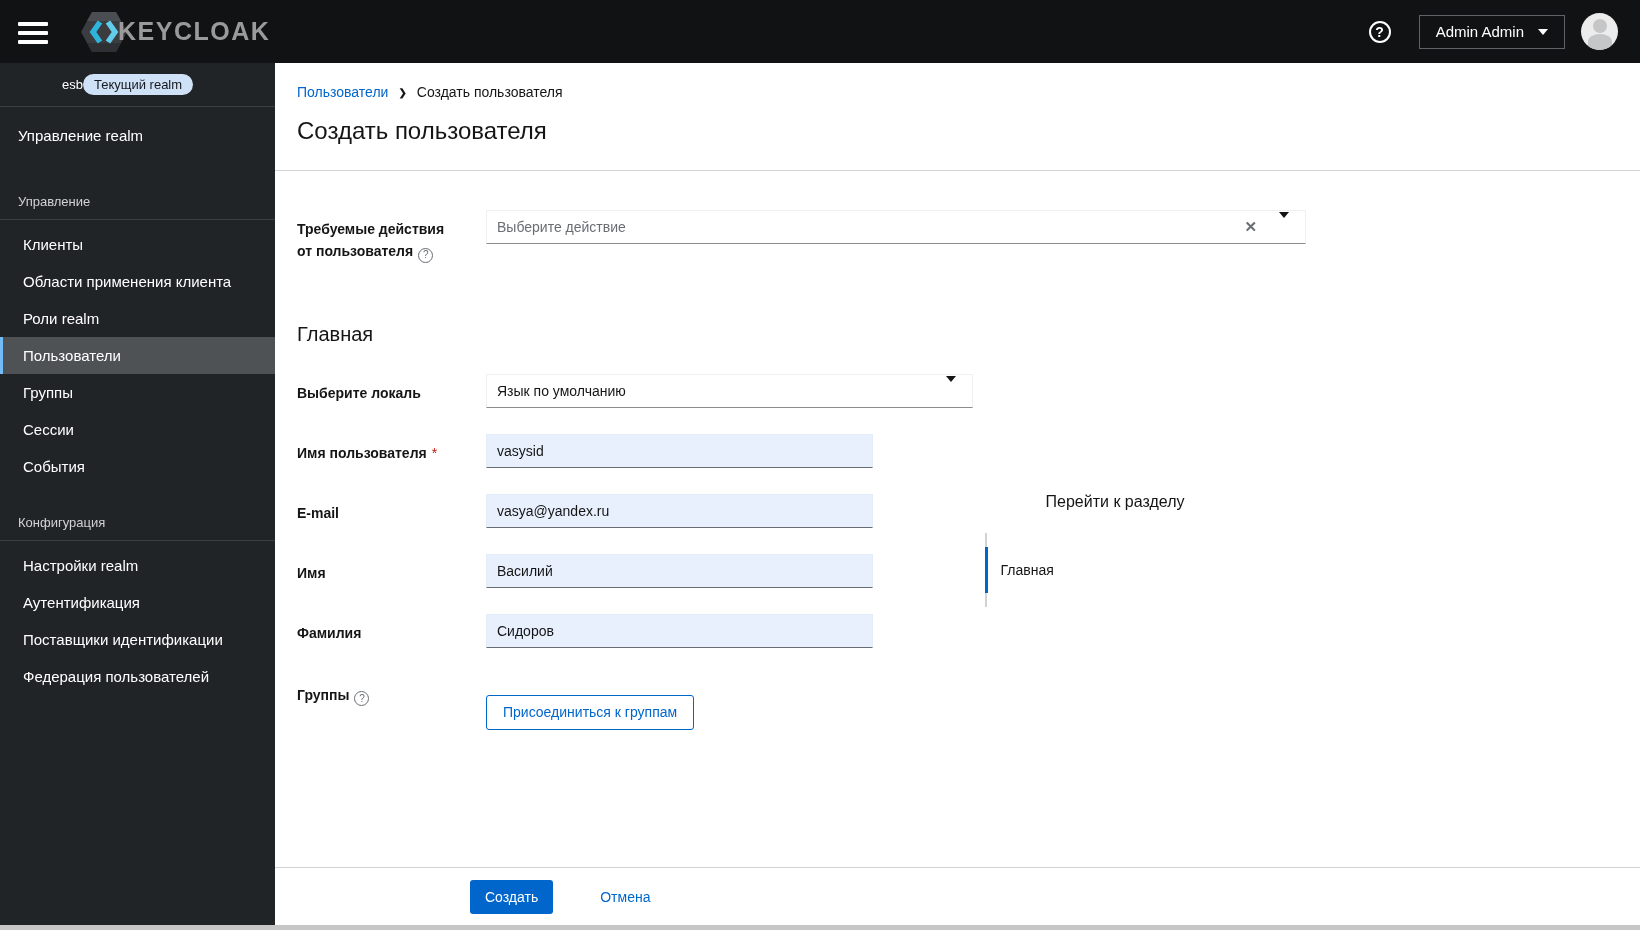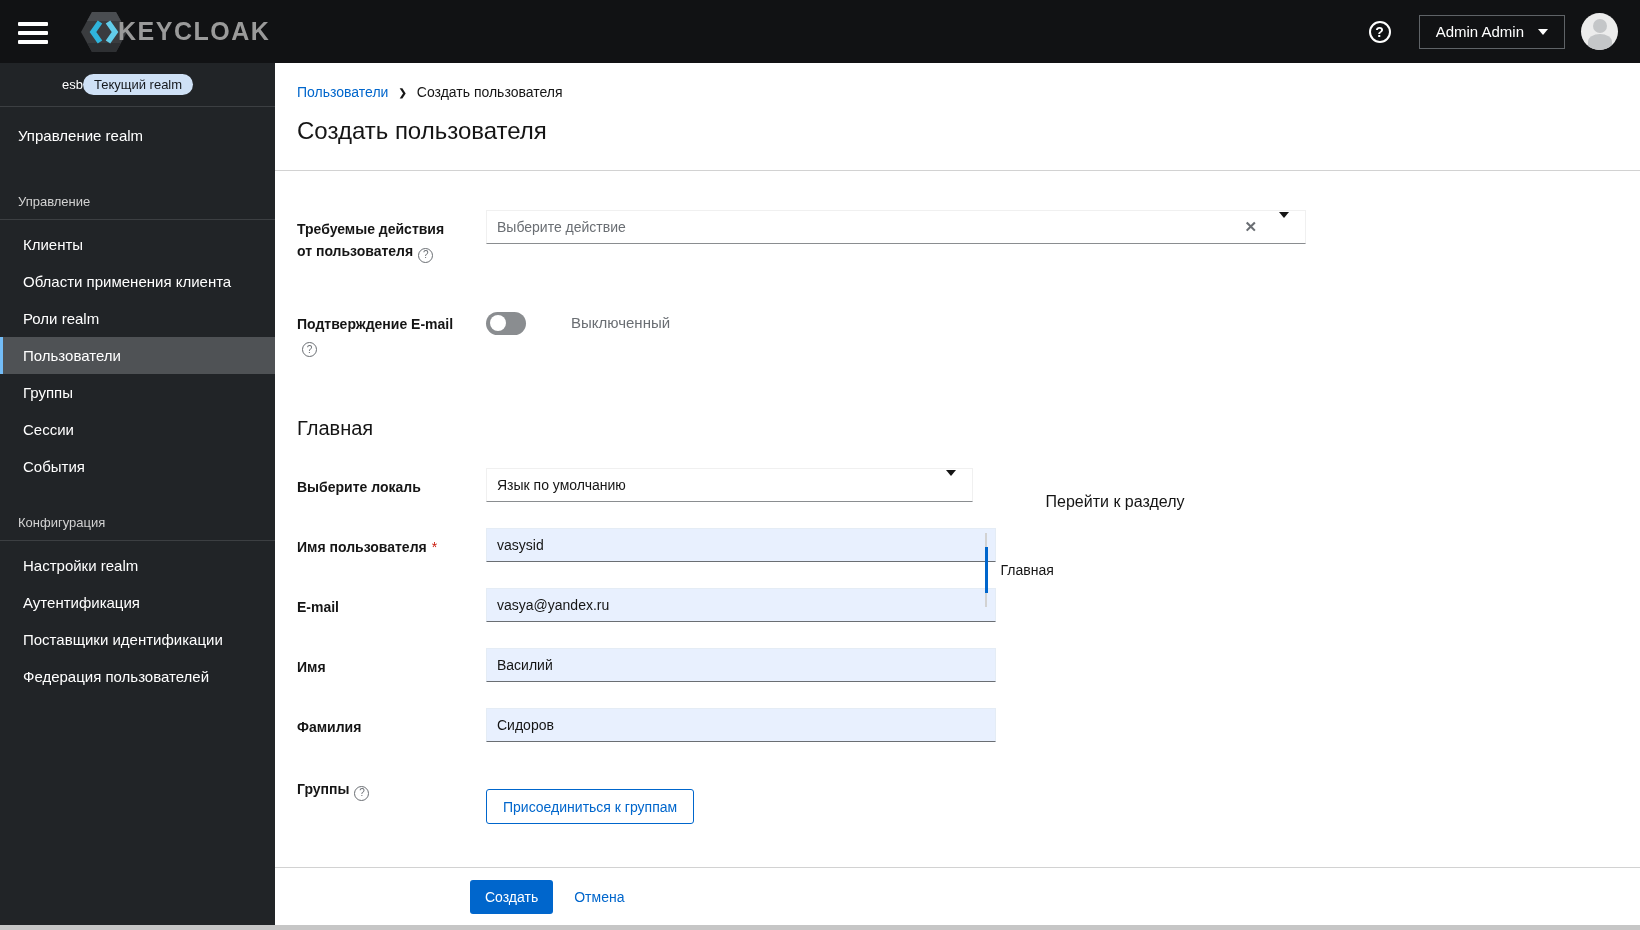--- a/index.html
+++ b/index.html
@@ -67,38 +67,38 @@
   .toggle .knob { position:absolute; left:4px; top:3.5px; width:16px; height:16px; border-radius:50%; background:#ffffff; }
   .toggle-state { margin-left:16px; color:#6a6e73; font-size:15px; padding-top:9px; }
 
   .section-heading { margin-top:60px; font-size:20px; font-weight:400; color:#151515; }
 
   .fld-row { margin-top:26px; }
   .fld-row.first { margin-top:28px; }
   .sel { width:487px; height:34px; border:1px solid #f0f0f0; border-bottom:1px solid #8a8d90; background:#ffffff;
          display:flex; align-items:center; cursor:pointer; }
   .sel .sel-val { flex:1; font-size:14px; color:#151515; padding:0 10px; }
-  .txt { width:510px; height:34px; border:1px solid #e4ecf5; border-bottom:1px solid #6a6e73; background:#e8f0fe;
+  .txt { width:387px; height:34px; border:1px solid #e4ecf5; border-bottom:1px solid #6a6e73; background:#e8f0fe;
          font-size:14px; color:#151515; padding:0 10px; font-family:"Liberation Sans", sans-serif; outline:none; }
   .groups-row { margin-top:28px; }
   .join-btn { height:35px; border:1px solid #0066cc; background:#ffffff; color:#0066cc; font-size:14px;
               padding:0 16px; border-radius:3px; cursor:pointer; font-family:"Liberation Sans", sans-serif;margin-top:19px; }
 
   
   .jump-panel { position:absolute; left:710px; top:322px; width:260px; }
   .jump-title { font-size:16px; color:#151515; font-weight:400;text-align:center; }
   .jump-list { margin-top:22px; border-left:2px solid #d2d2d2; padding:14px 0; }
   .jump-item { border-left:3px solid #0066cc; margin-left:-2.5px; padding:15px 0 15px 13px; font-size:14px; color:#151515; cursor:pointer; }
 
   
   .footer { position:absolute; left:0; right:0; bottom:0; height:58px; border-top:1px solid #d2d2d2;
             display:flex; align-items:center; padding-left:195px; background:#ffffff; }
   .btn-primary { background:#0066cc; color:#ffffff; border:none; font-size:14px; padding:9px 15px;
                  border-radius:3px; cursor:pointer; font-family:"Liberation Sans", sans-serif; }
-  .btn-cancel { margin-left:21px; color:#0066cc; font-size:14px; background:none; border:none; cursor:pointer;
+  .btn-cancel { margin-left:47px; color:#0066cc; font-size:14px; background:none; border:none; cursor:pointer;
                 font-family:"Liberation Sans", sans-serif; }
 
   .bottom-strip { position:absolute; left:0; right:0; bottom:0; height:5px; background:#c6c6c6; }
 </style>
 </head>
 <body>
 
 <header class="masthead">
   <div class="burger">
     <span></span>
@@ -180,29 +180,20 @@
       </div>
       <div class="ms-select">
         <input type="text" placeholder="Выберите действие" style="">
         <span class="clear-x">✕</span>
         <span class="caret-zone">
           <span class="caret-down-dark"></span>
         </span>
       </div>
     </div>
 
-    <div class="form-row toggle-row">
-      <div class="f-label">
-        <span>Подтверждение E-mail</span><span class="q-icon">?</span>
-      </div>
-      <div class="toggle">
-        <span class="knob"></span>
-      </div>
-      <div class="toggle-state">Выключенный</div>
-    </div>
 
     <h2 class="section-heading">Главная</h2>
 
     <div class="form-row fld-row first">
       <div class="f-label">Выберите локаль</div>
       <div class="sel">
         <span class="sel-val">Язык по умолчанию</span>
         <span class="caret-zone">
           <span class="caret-down-dark"></span>
         </span>

